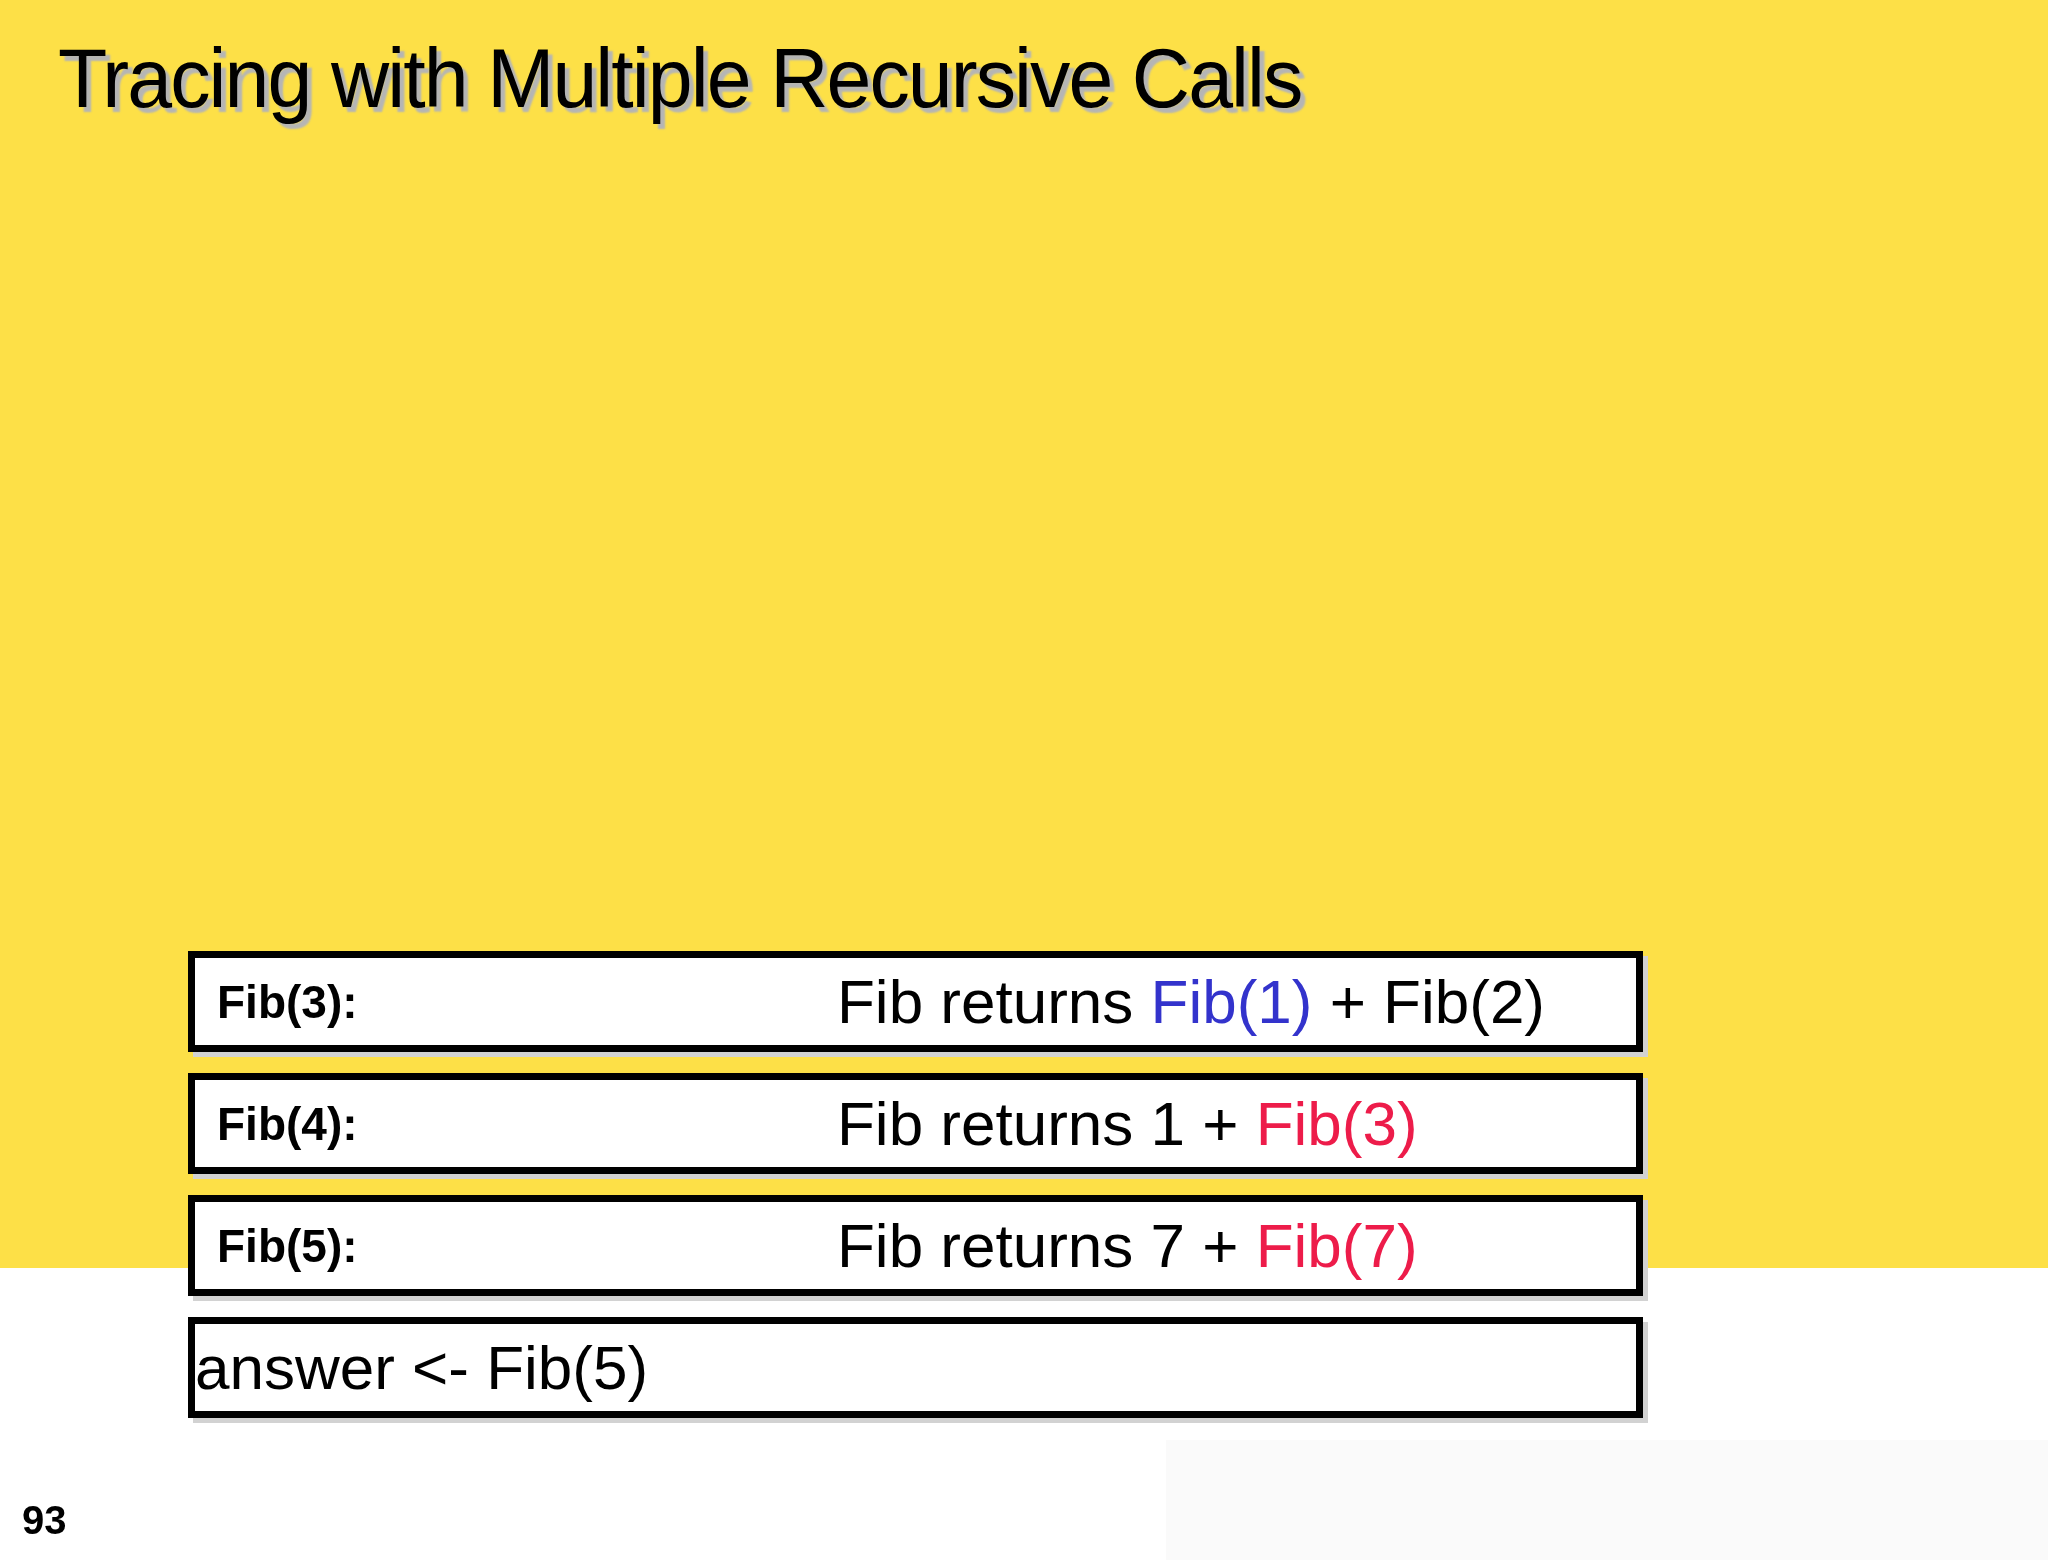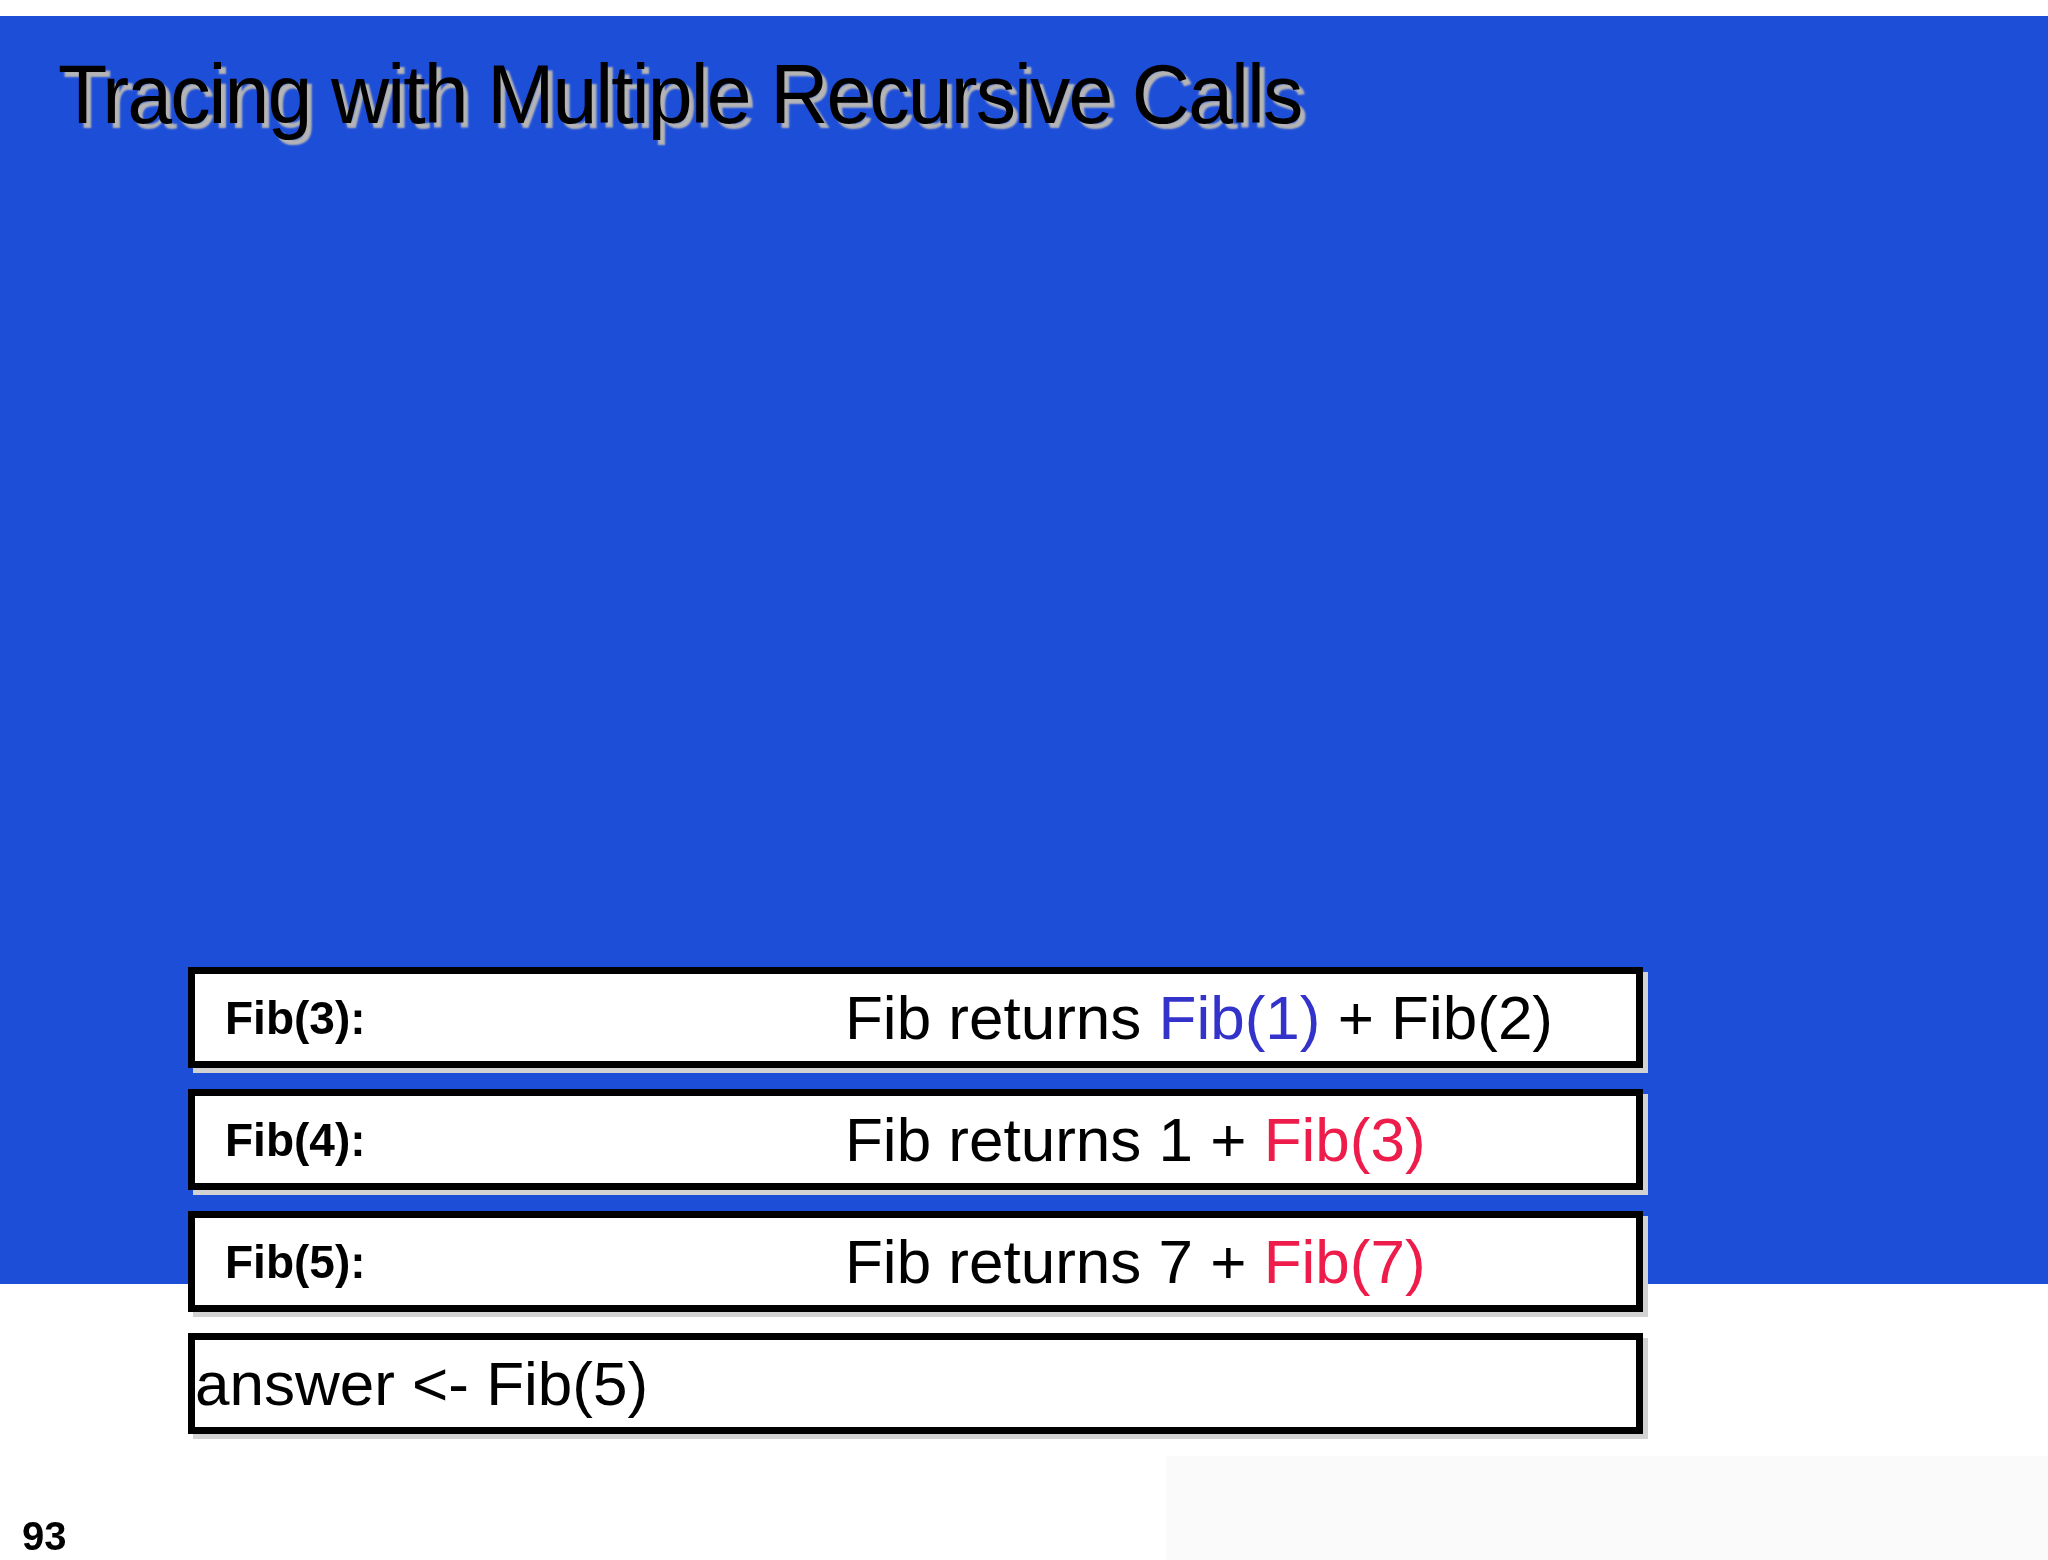--- a/index.html
+++ b/index.html
@@ -4,23 +4,23 @@
 <style>
   * { margin: 0; padding: 0; box-sizing: border-box; }
   html, body {
     width: 2048px; height: 1560px;
     background: #ffffff;
     font-family: "Liberation Sans", sans-serif;
     overflow: hidden;
     position: relative;
   }
   .slide {
-    position: absolute; left: 0; top: 16px;
+    position: absolute; left: 0; top: 0;
     width: 2048px; height: 1268px;
-    background: #1d4ed8;
+    background: #fde047;
   }
   
   .bg-tint {
     position: absolute;
     left: 1166px; top: 1440px;
     width: 882px; height: 120px;
     background: #fafafa;
   }
   .slide-title {
     position: absolute;
@@ -45,21 +45,21 @@
     width: 1455px; height: 101px;
     margin-bottom: 21px;
     border: 7px solid #000000;
     background: #ffffff;
     box-shadow: 5px 5px 0 #d2d2d2;
     display: flex;
     align-items: center;
   }
   .frame-label {
     display: inline-block;
-    margin-left: 30px;
+    margin-left: 22px;
     width: 620px;
     font-size: 46px;
     font-weight: bold;
     color: #000000;
     white-space: nowrap;
   }
   .frame-expression {
     display: inline-block;
     font-size: 62px;
     font-weight: normal;

